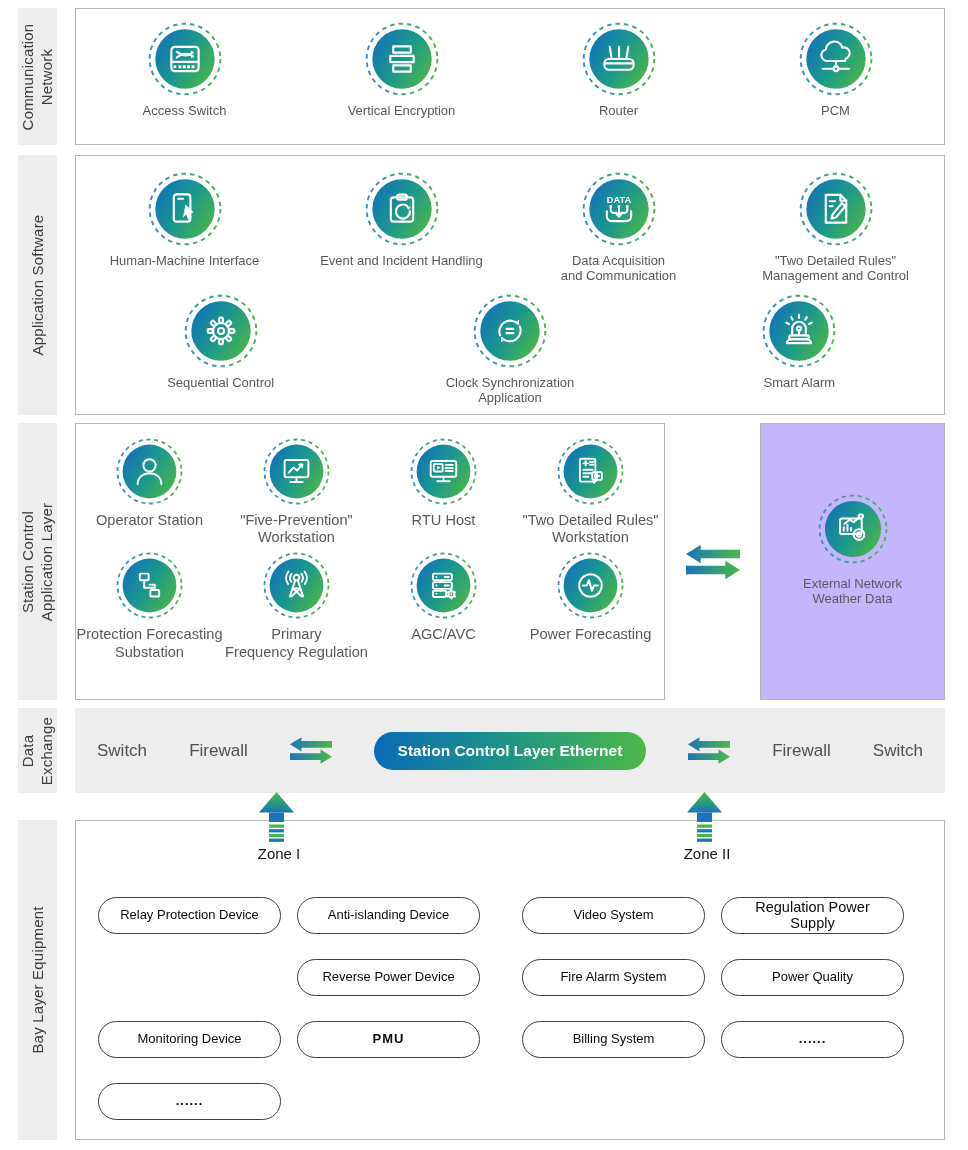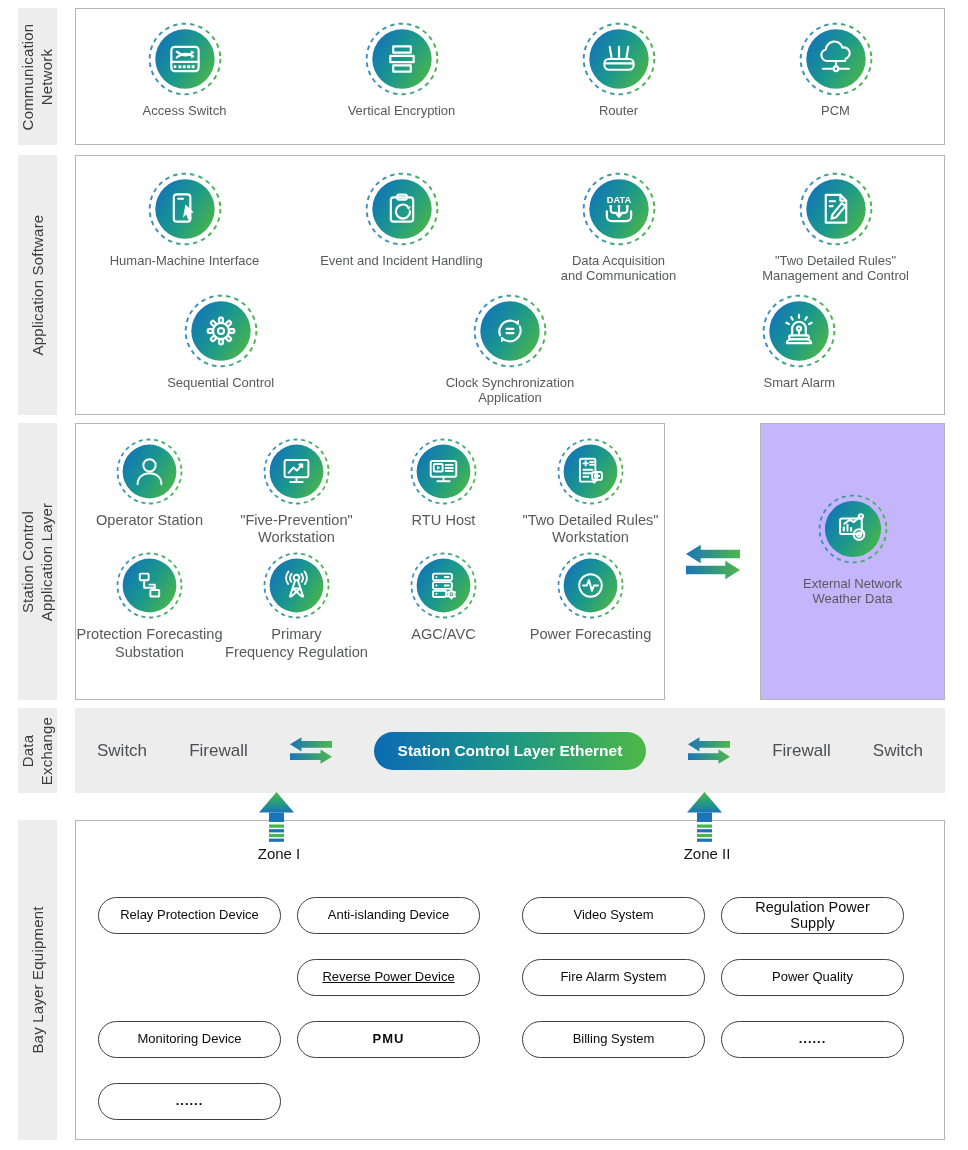--- a/index.html
+++ b/index.html
@@ -541,21 +541,21 @@
     <div class="side">
       <span>Bay Layer Equipment</span>
     </div>
     <div class="box bay-box">
       <div class="pill-grid" id="pill-grid">
           <div class="pill" style="grid-area: 1 / 1;">Relay Protection Device</div>
           <div class="pill" style="grid-area: 1 / 3;">Anti-islanding Device</div>
           <div class="pill" style="grid-area: 1 / 5;">Video System</div>
           <div class="pill small" style="grid-area: 1 / 7;">Regulation Power
 Supply</div>
-          <div class="pill" style="grid-area: 2 / 3; text-decoration: underline;">Reverse Power Device</div>
+          <div class="pill" style="grid-area: 2 / 3;">Reverse Power Device</div>
           <div class="pill" style="grid-area: 2 / 5;">Fire Alarm System</div>
           <div class="pill" style="grid-area: 2 / 7;">Power Quality</div>
           <div class="pill" style="grid-area: 3 / 1;">Monitoring Device</div>
           <div class="pill bold" style="grid-area: 3 / 3;">PMU</div>
           <div class="pill" style="grid-area: 3 / 5;">Billing System</div>
           <div class="pill bold" style="grid-area: 3 / 7;">......</div>
           <div class="pill bold" style="grid-area: 4 / 1;">......</div>
         </div>
     </div>
   </section>

